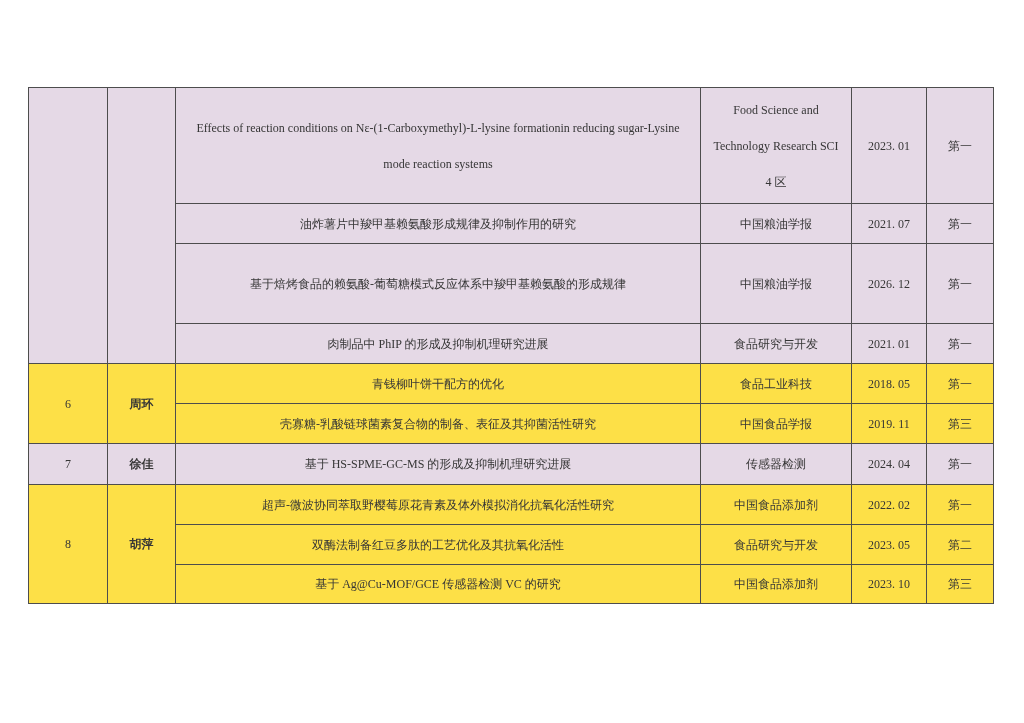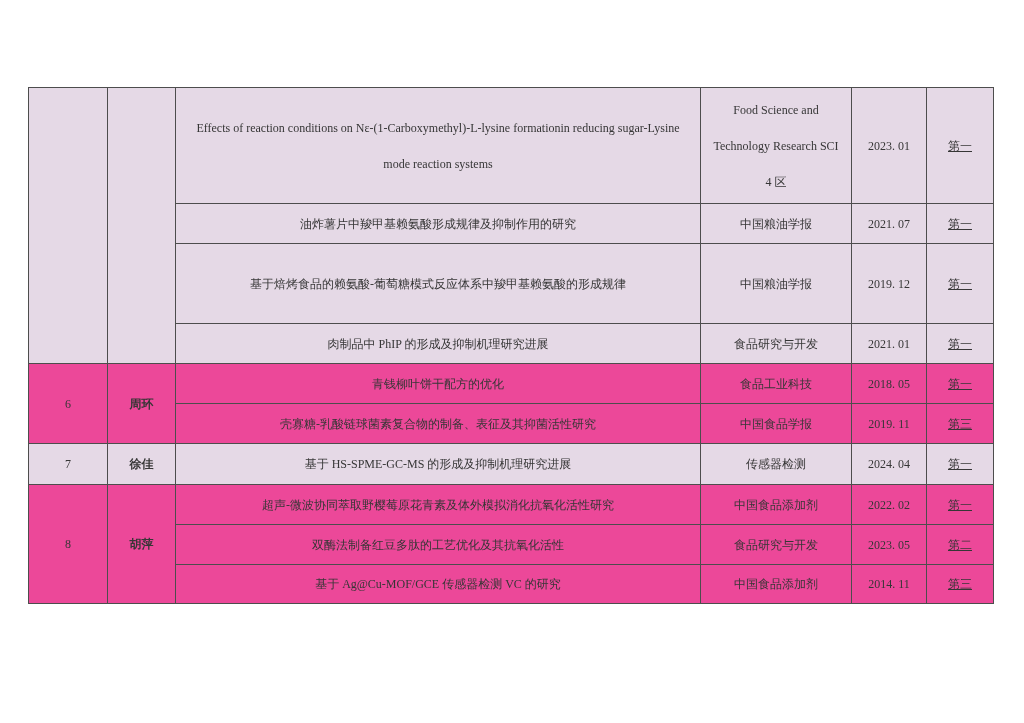--- a/index.html
+++ b/index.html
@@ -24,27 +24,27 @@
   table.pub-table td {
     border: 1px solid #4d4d4d;
     text-align: center;
     vertical-align: middle;
     padding: 1px 12px;
     line-height: 36px;
     font-size: 12px;
     overflow: hidden;
   }
   tr.lavender > td { background: #e5d9e6; }
-  tr.cream > td { background: #ec4899; }
+  tr.cream > td { background: #fde047; }
   td.cell-title { font-size: 17px; }
   td.cell-name { font-weight: bold; font-size: 17px; margin-top: 24px; }
   td.cell-number { font-size: 16px; }
   td.cell-journal { font-size: 16px; }
   td.cell-date { font-size: 16px; letter-spacing: 0px; }
-  td.cell-rank { font-size: 16px; text-decoration: underline; }
+  td.cell-rank { font-size: 16px; }
   tr.h116 { height: 116px; }
   tr.h80  { height: 80px; }
   tr.h41  { height: 41px; }
   tr.h40  { height: 40px; }
   tr.h38  { height: 38px; }
 </style>
 </head>
 <body>
 
 <table class="pub-table">
@@ -68,21 +68,21 @@
     </tr>
     <tr class="lavender h40">
       <td class="cell-title">油炸薯片中羧甲基赖氨酸形成规律及抑制作用的研究</td>
       <td class="cell-journal">中国粮油学报</td>
       <td class="cell-date">2021. 07</td>
       <td class="cell-rank">第一</td>
     </tr>
     <tr class="lavender h80">
       <td class="cell-title">基于焙烤食品的赖氨酸-葡萄糖模式反应体系中羧甲基赖氨酸的形成规律</td>
       <td class="cell-journal">中国粮油学报</td>
-      <td class="cell-date">2019. 12</td>
+      <td class="cell-date">2026. 12</td>
       <td class="cell-rank">第一</td>
     </tr>
     <tr class="lavender h40">
       <td class="cell-title">肉制品中 PhIP 的形成及抑制机理研究进展</td>
       <td class="cell-journal">食品研究与开发</td>
       <td class="cell-date">2021. 01</td>
       <td class="cell-rank">第一</td>
     </tr>
 
     <tr class="cream h40">
@@ -119,17 +119,17 @@
     </tr>
     <tr class="cream h40">
       <td class="cell-title">双酶法制备红豆多肽的工艺优化及其抗氧化活性</td>
       <td class="cell-journal">食品研究与开发</td>
       <td class="cell-date">2023. 05</td>
       <td class="cell-rank">第二</td>
     </tr>
     <tr class="cream h38">
       <td class="cell-title">基于 Ag@Cu-MOF/GCE 传感器检测 VC 的研究</td>
       <td class="cell-journal">中国食品添加剂</td>
-      <td class="cell-date">2014. 11</td>
+      <td class="cell-date">2023. 10</td>
       <td class="cell-rank">第三</td>
     </tr>
   </tbody>
 </table>
 
 </body></html>

